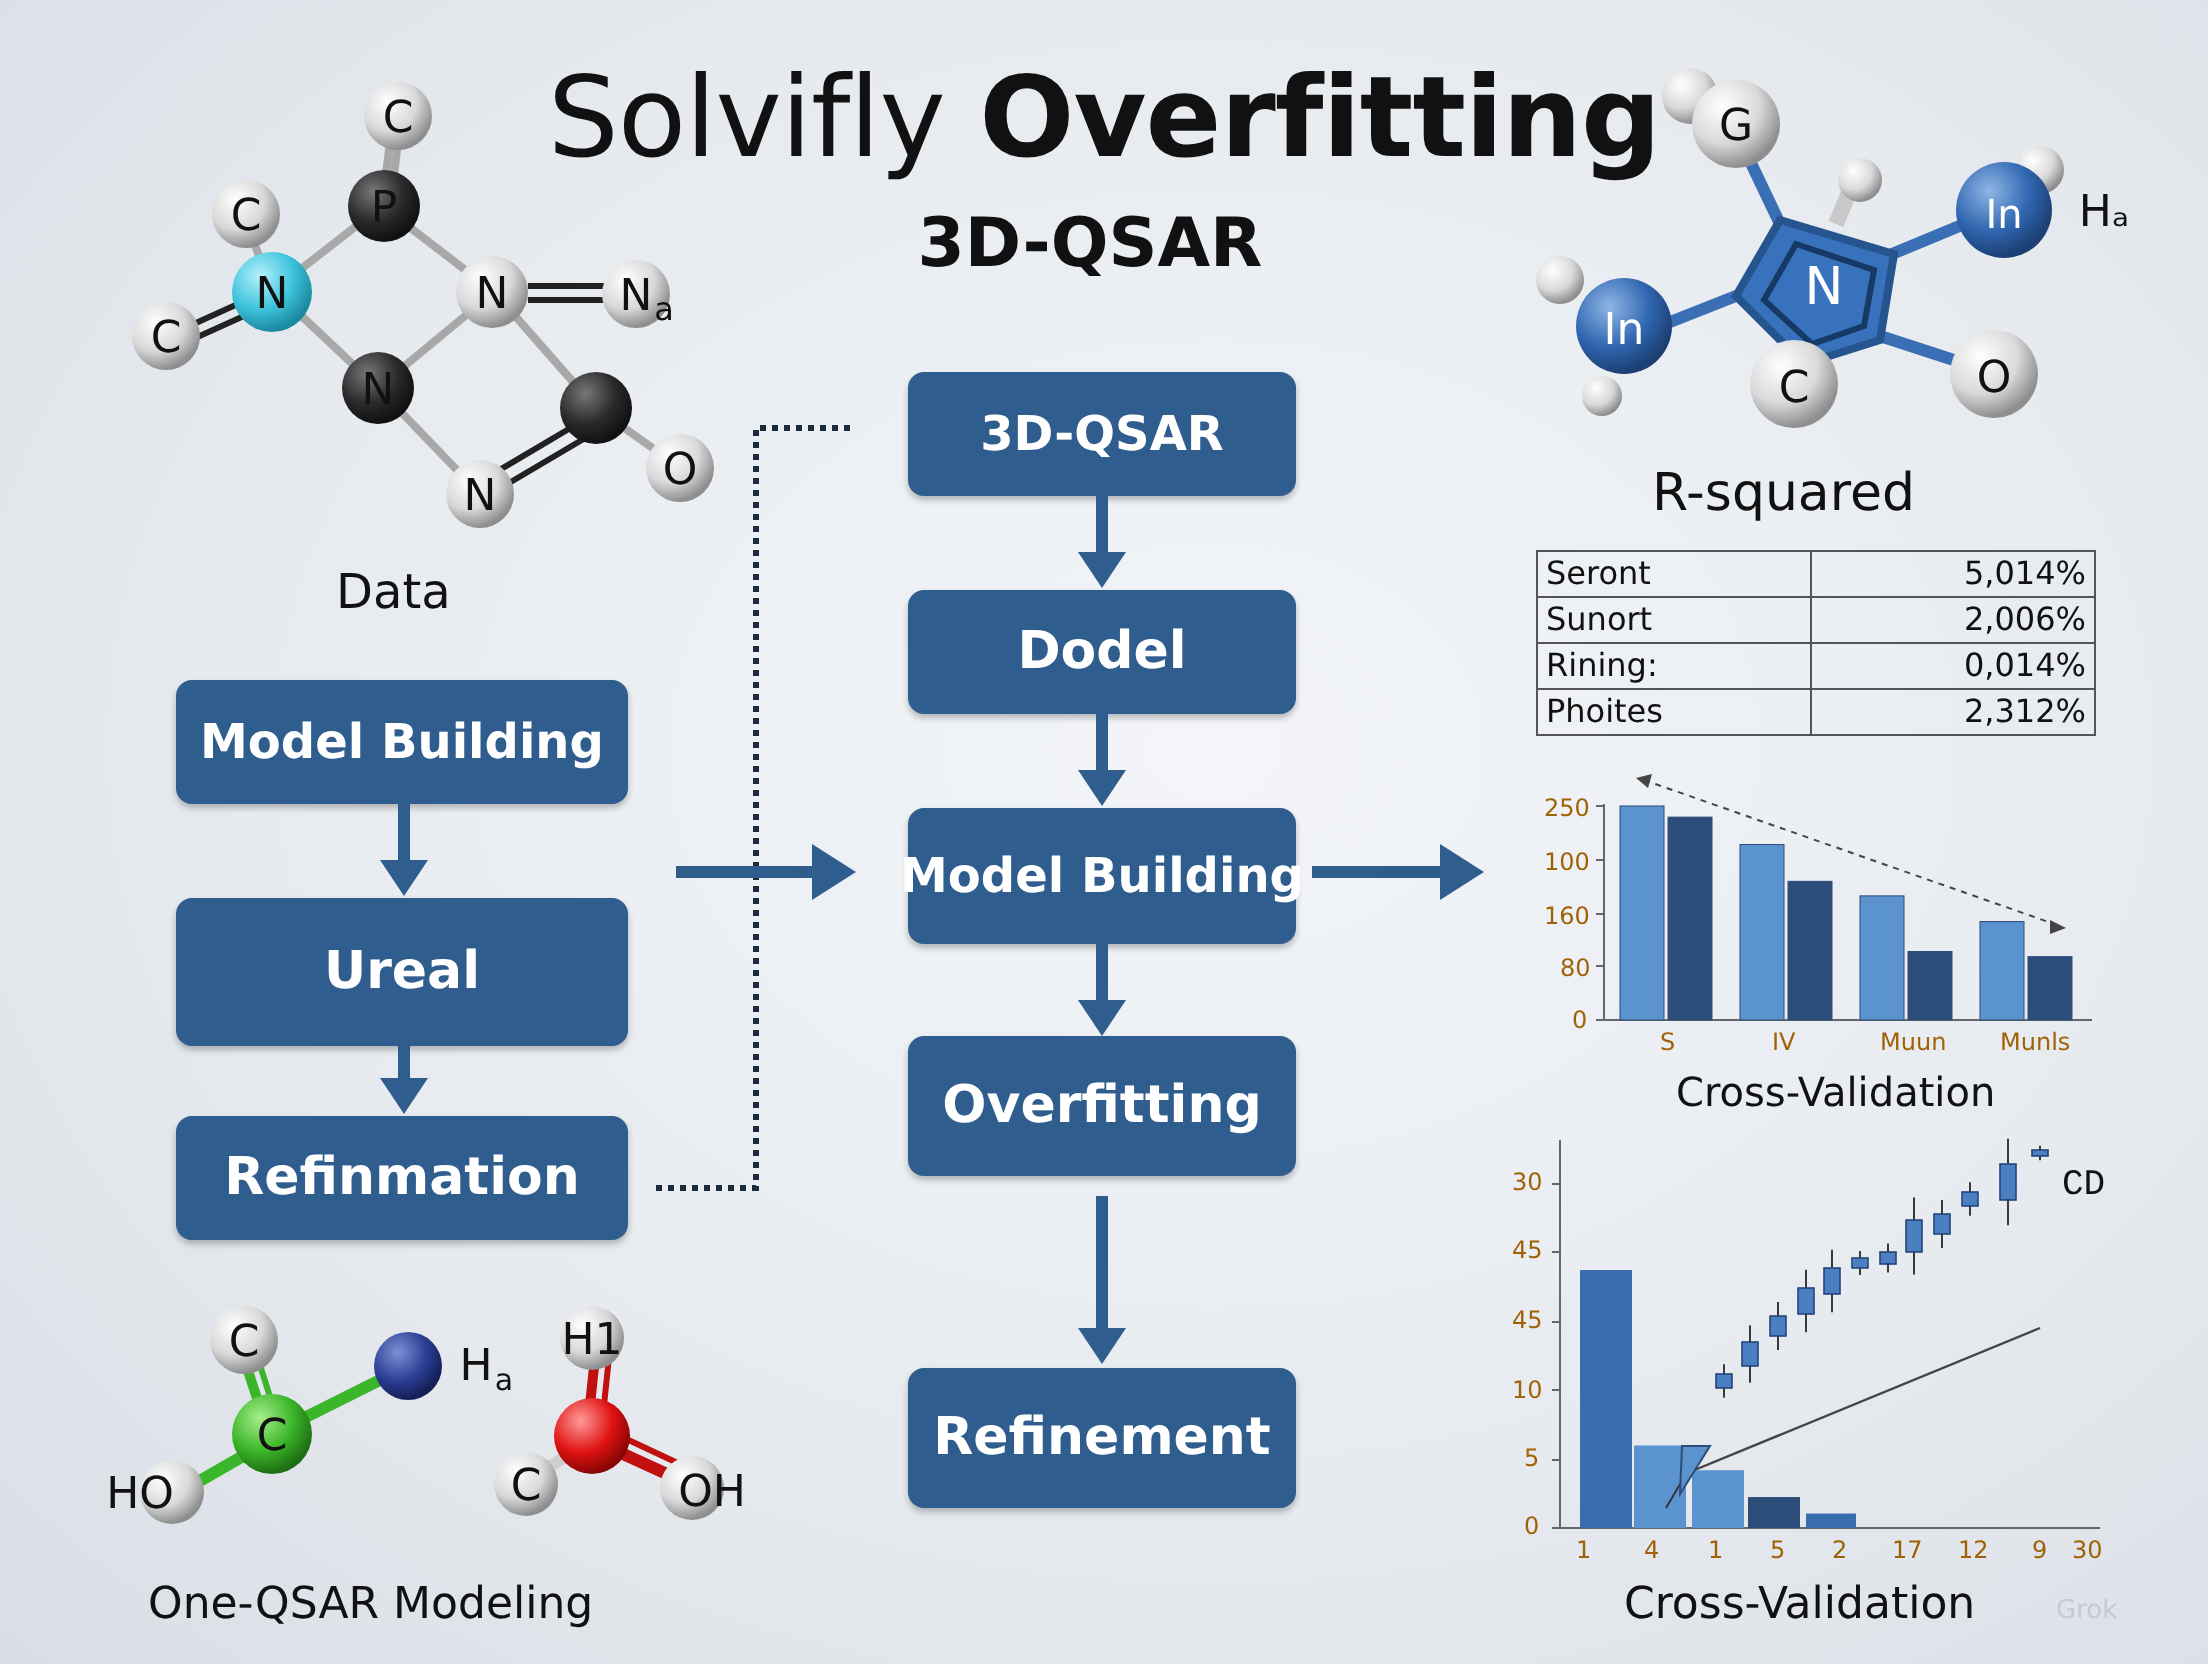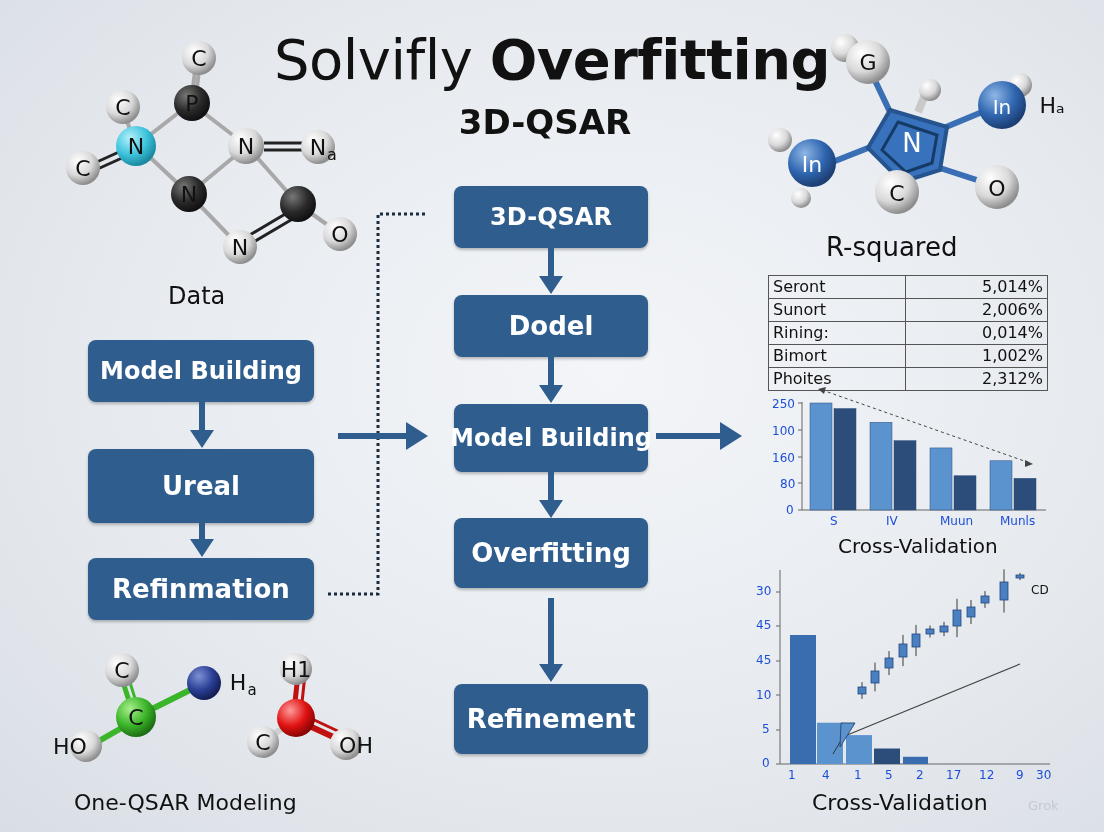--- a/index.html
+++ b/index.html
@@ -28,21 +28,21 @@
     white-space:nowrap;
   }
   .lbl { position:absolute; font-family:"DejaVu Sans", sans-serif; }
   svg { position:absolute; overflow:visible; }
   table.rsq {
     position:absolute; left:768px; top:275px; width:280px;
     border-collapse:collapse; font-family:"DejaVu Sans", sans-serif; font-size:16px;border-radius:24px;
   }
   table.rsq td { border:1px solid #555; padding:0 4px; height:22px; line-height:22px; }
   table.rsq td.v { text-align:right; }
-  .tick { position:absolute; font-family:"DejaVu Sans", sans-serif; font-size:12px; color:#1d4ed8; }
+  .tick { position:absolute; font-family:"DejaVu Sans", sans-serif; font-size:12px; color:#a16207; }
   .watermark { position:absolute; left:1028px; top:798px; font-size:13px; color:#c5cad1; font-family:"DejaVu Sans", sans-serif; }
 </style>
 </head>
 <body>
 
 <div class="abs title"><span>Solvifly </span><b>Overfitting</b></div>
 <div class="abs subtitle">3D-QSAR</div>
 
 <svg style="left:0;top:0;width:380px;height:300px;" viewBox="0 0 380 300">
   <defs>
@@ -217,24 +217,20 @@
         <td>Seront</td>
         <td class="v">5,014%</td>
       </tr>
   <tr>
         <td>Sunort</td>
         <td class="v">2,006%</td>
       </tr>
   <tr>
         <td>Rining:</td>
         <td class="v">0,014%</td>
-      </tr>
-  <tr>
-        <td>Bimort</td>
-        <td class="v">1,002%</td>
       </tr>
   <tr>
         <td>Phoites</td>
         <td class="v">2,312%</td>
       </tr>
 </tbody>
   </table>
 
 <svg style="left:740px;top:385px;width:320px;height:150px;">
   <line x1="62" y1="17" x2="62" y2="125" stroke="#666" stroke-width="1"></line>
@@ -325,21 +321,21 @@
 <div class="tick" style="left:762px;top:756px;">0</div>
 <div class="tick" style="left:788px;top:768px;">1</div>
 <div class="tick" style="left:822px;top:768px;">4</div>
 <div class="tick" style="left:854px;top:768px;">1</div>
 <div class="tick" style="left:885px;top:768px;">5</div>
 <div class="tick" style="left:916px;top:768px;">2</div>
 <div class="tick" style="left:946px;top:768px;text-align:right;">17</div>
 <div class="tick" style="left:979px;top:768px;">12</div>
 <div class="tick" style="left:1016px;top:768px;">9</div>
 <div class="tick" style="left:1036px;top:768px;">30</div>
-<div class="lbl" style="left:1031px;top:583px;font-size:12px;">CD</div>
+<div class="lbl" style="left:1031px;top:583px;font-size:18px;font-family:Liberation Mono, monospace;">CD</div>
 <div class="lbl" style="left:812px;top:790px;font-size:22px;">Cross-Validation</div>
 
 <svg style="left:30px;top:640px;width:370px;height:140px;" viewBox="0 0 370 140">
   <g stroke-linecap="round">
     <line x1="90" y1="33" x2="102" y2="70" stroke="#3bb529" stroke-width="5"></line>
     <line x1="97" y1="33" x2="108" y2="68" stroke="#3bb529" stroke-width="3"></line>
     <line x1="108" y1="76" x2="172" y2="44" stroke="#3bb529" stroke-width="6"></line>
     <line x1="62" y1="105" x2="102" y2="82" stroke="#3bb529" stroke-width="6"></line>
     <line x1="268" y1="34" x2="264" y2="72" stroke="#c01010" stroke-width="5"></line>
     <line x1="275" y1="34" x2="271" y2="72" stroke="#c01010" stroke-width="3"></line>

